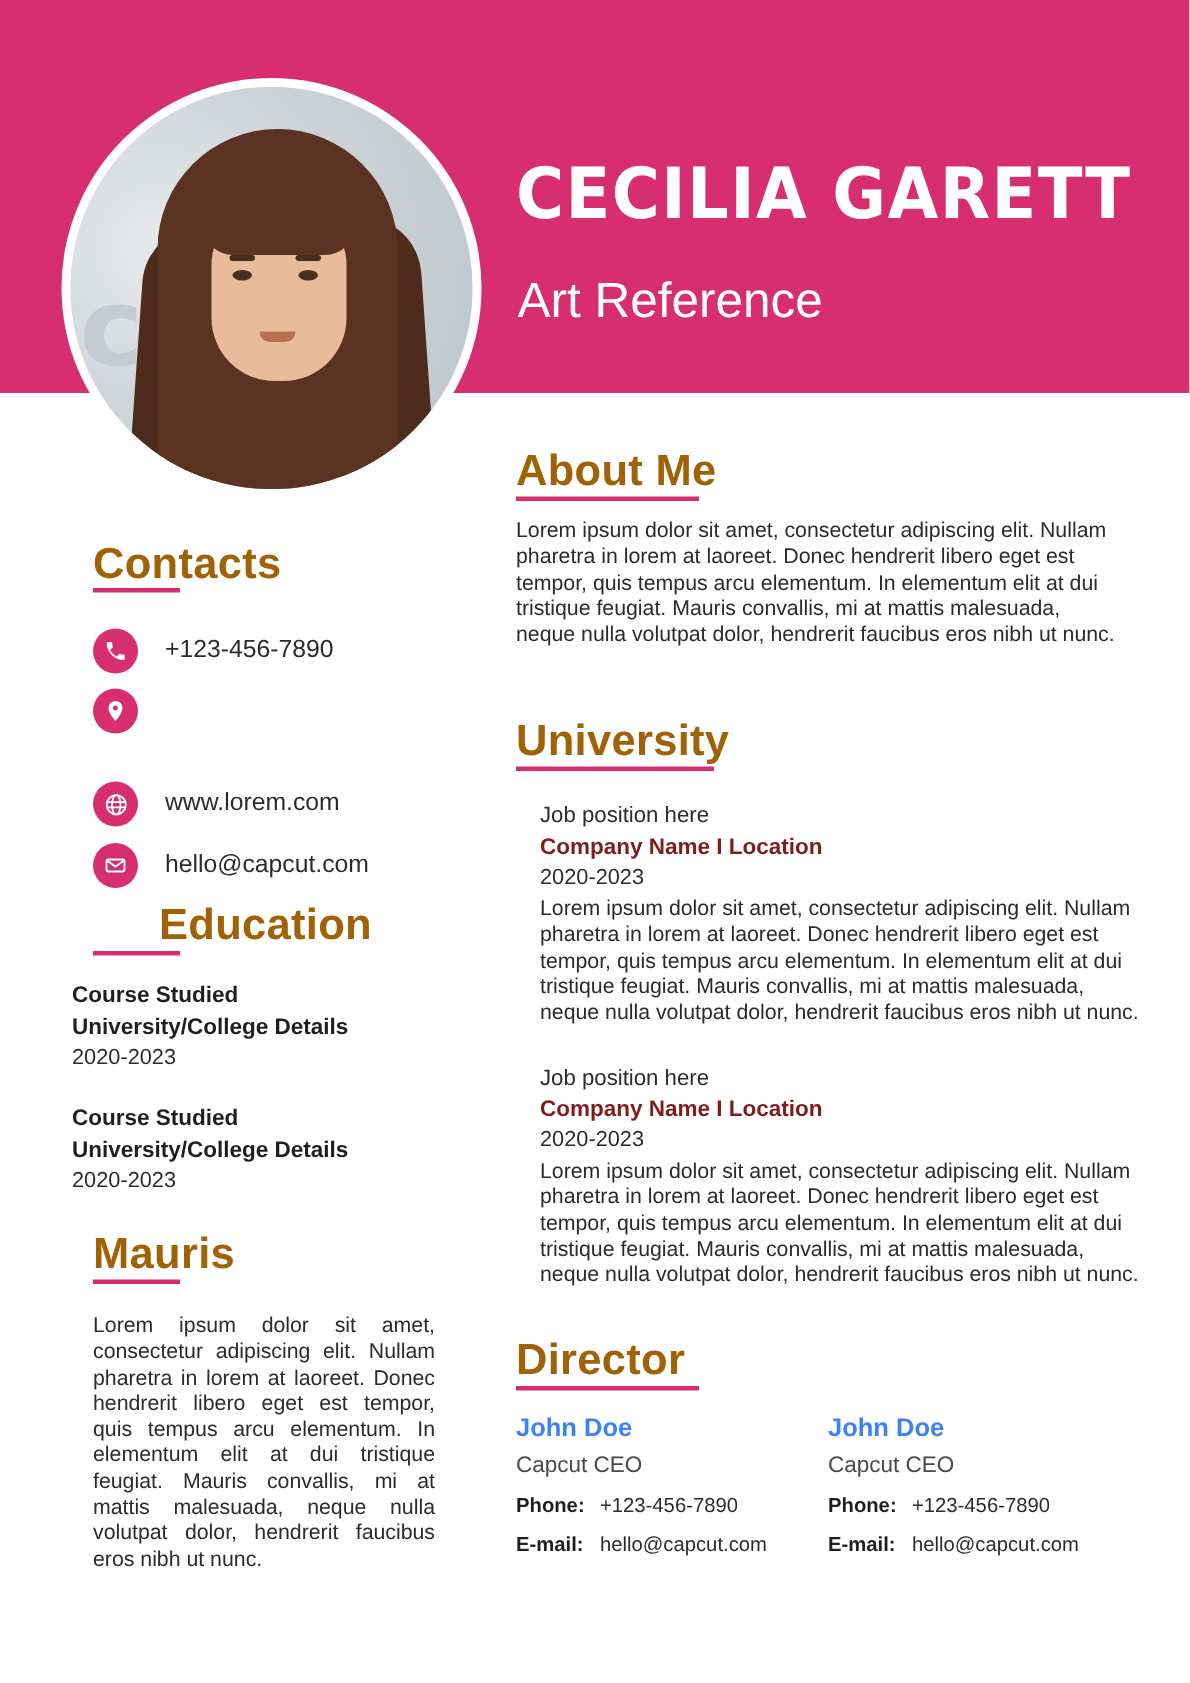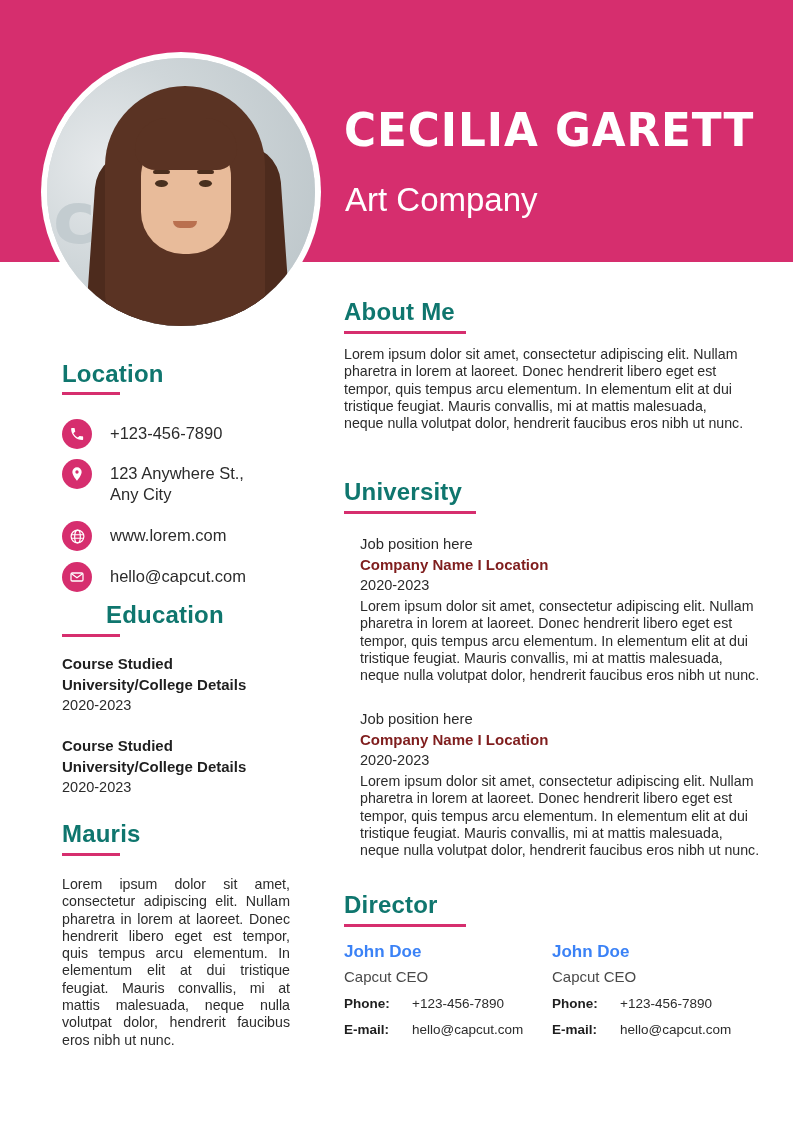--- a/index.html
+++ b/index.html
@@ -151,23 +151,23 @@
     position: absolute;
     left: 126px; top: 163px;
     width: 24px; height: 7px;
     background: #b9704f;
     border-radius: 0 0 12px 12px;
   }
 
   
   .sec-title {
     position: absolute;
-    font-size: 24px;
-    font-weight: bold;
-    color: #0f766e;
+    font-size: 29px;
+    font-weight: bold;
+    color: #a16207;
     letter-spacing: 0.2px;
     white-space: nowrap;
   }
   .sec-rule {
     position: absolute;
     height: 3px;
     background: #d62e6e;
   }
 
   
@@ -194,21 +194,21 @@
   .c-text {
     font-size: 16.5px;
     line-height: 21px;
     color: #2b2b2b;
     padding-top: 4px;
   }
 
   #education-title { left: 62px; top: 601px; margin-left: 44px; }
   #education-rule  { left: 62px; top: 634px; width: 58px; }
 
-  .edu-block { position: absolute; left: 62px; }
+  .edu-block { position: absolute; left: 48px; }
   .edu-course {
     font-size: 15px;
     font-weight: bold;
     color: #1f1f1f;
     line-height: 21px;
   }
   .edu-school {
     font-size: 15px;
     font-weight: bold;
     color: #1f1f1f;
@@ -290,73 +290,70 @@
     color: #4a4a4a;
     line-height: 22px;
     margin-top: 2px;
   }
   .ref-line {
     display: flex;
     font-size: 13.5px;
     line-height: 20px;
     color: #2b2b2b;
     margin-top: 6px;
-    gap: 12px;
   }
   .ref-label {
     font-weight: bold;
     color: #1f1f1f;
     width: 56px;
     flex: none;
   }
 </style>
 </head>
 <body>
 
 <div class="header-band"></div>
 <div class="header-name">CECILIA GARETT</div>
-<div class="header-role">Art Company</div>
+<div class="header-role">Art Reference</div>
 
 <div class="photo-wrap">
   <div class="photo-bg"></div>
   <div class="photo-letters">co</div>
   <div class="p-shoulder"></div>
   <div class="p-hair-left"></div>
   <div class="p-hair-right"></div>
   <div class="p-neck"></div>
   <div class="p-hair"></div>
   <div class="p-face"></div>
   <div class="p-fringe"></div>
   <div class="p-brow l"></div>
   <div class="p-brow r"></div>
   <div class="p-eye l"></div>
   <div class="p-eye r"></div>
   <div class="p-mouth"></div>
 </div>
 
-<div class="sec-title" id="contacts-title">Location</div>
+<div class="sec-title" id="contacts-title">Contacts</div>
 <div class="sec-rule" id="contacts-rule"></div>
 
 <div class="contact-row" style="top:419px">
   <span class="c-icon">
     <svg width="16" height="16" viewBox="0 0 24 24">
         <path fill="#ffffff" d="M6.6 10.8c1.4 2.8 3.8 5.1 6.6 6.6l2.2-2.2c.3-.3.7-.4 1.1-.3 1.2.4 2.4.6 3.7.6.6 0 1 .4 1 1V20c0 .6-.4 1-1 1-9.4 0-17-7.6-17-17 0-.6.4-1 1-1h3.5c.6 0 1 .4 1 1 0 1.3.2 2.5.6 3.7.1.4 0 .8-.3 1.1l-2.4 2z"></path>
       </svg>
   </span>
   <span class="c-text">+123-456-7890</span>
 </div>
 
 <div class="contact-row" style="top:459px">
   <span class="c-icon">
     <svg width="16" height="16" viewBox="0 0 24 24">
         <path fill="#ffffff" d="M12 2a7 7 0 0 0-7 7c0 5.2 7 13 7 13s7-7.8 7-13a7 7 0 0 0-7-7zm0 9.5A2.5 2.5 0 1 1 12 6.5a2.5 2.5 0 0 1 0 5z"></path>
       </svg>
   </span>
-  <span class="c-text" style="white-space:pre-line">123 Anywhere St.,
-Any City</span>
 </div>
 
 <div class="contact-row" style="top:521px">
   <span class="c-icon">
     <svg width="17" height="17" viewBox="0 0 24 24">
         <g fill="none" stroke="#ffffff" stroke-width="1.7">
           <circle cx="12" cy="12" r="9"></circle>
           <ellipse cx="12" cy="12" rx="4" ry="9"></ellipse>
           <path d="M3.2 9.5h17.6M3.2 14.5h17.6"></path>
         </g>

